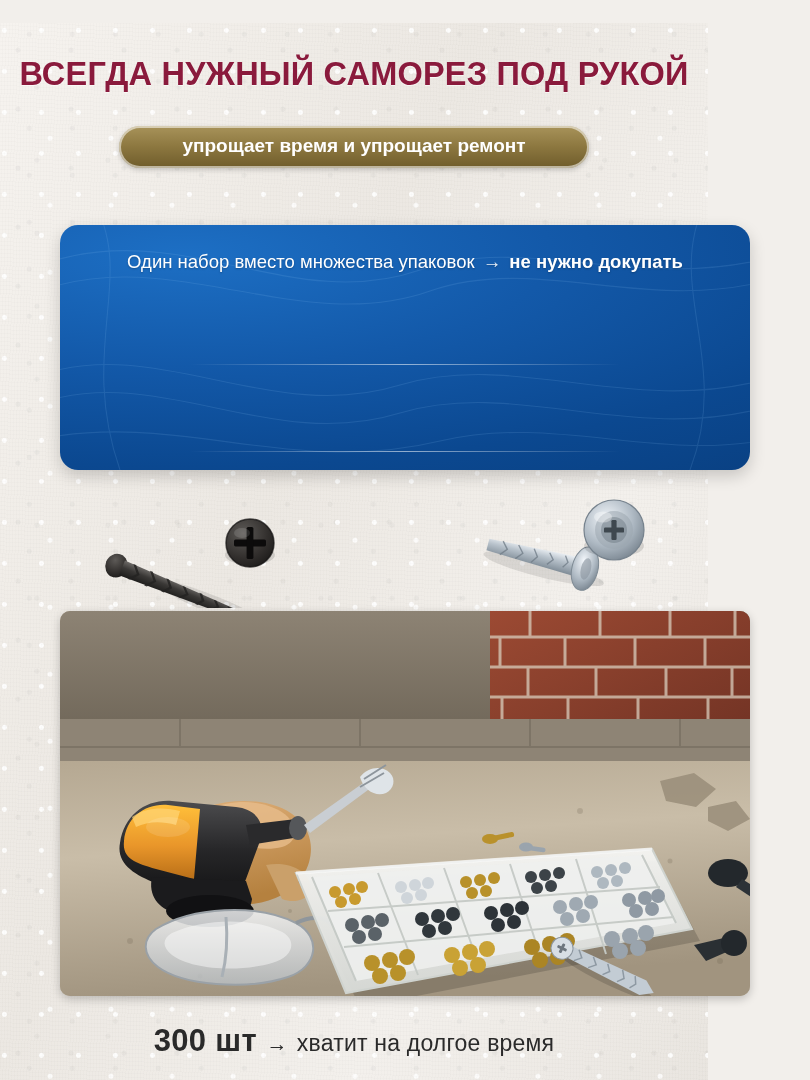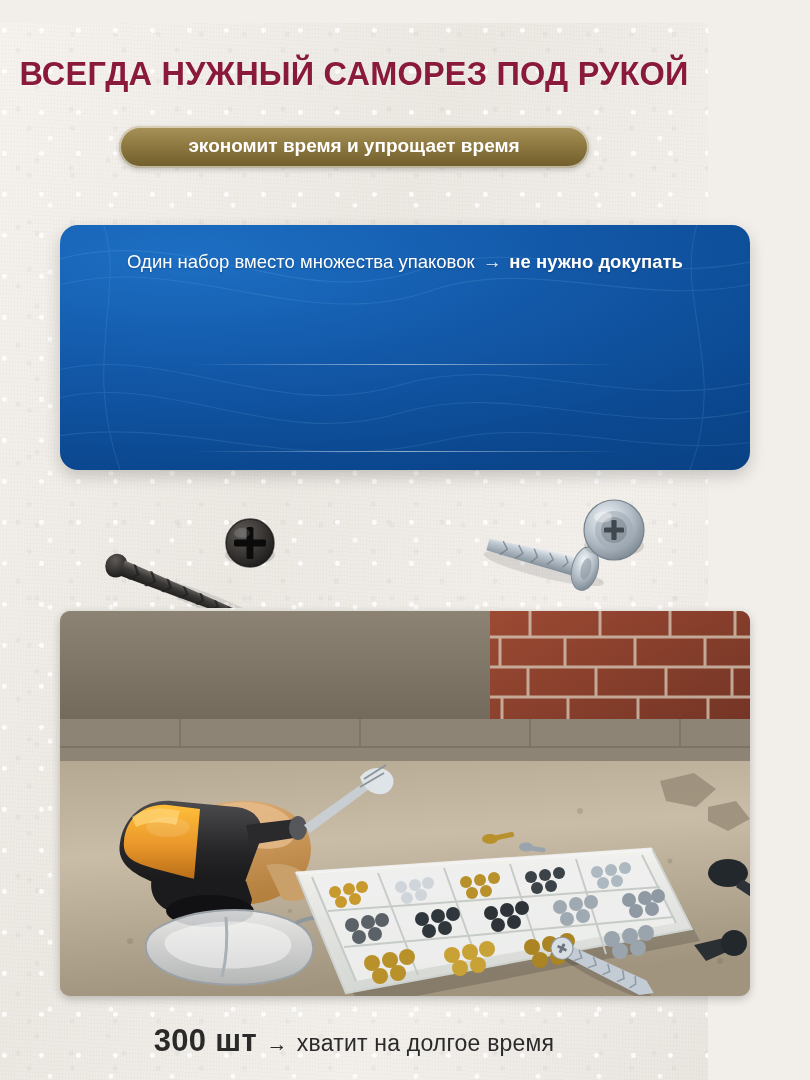--- a/index.html
+++ b/index.html
@@ -160,21 +160,21 @@
   .footer .arrow2 { font-size: 21px; padding: 0 5px; }
 </style>
 </head>
 <body>
 
 <div class="page">
 
   <div class="headline">ВСЕГДА НУЖНЫЙ САМОРЕЗ ПОД РУКОЙ</div>
 
   <div class="pill-wrap">
-    <div class="pill">экономит время и упрощает время</div>
+    <div class="pill">упрощает время и упрощает ремонт</div>
   </div>
 
   <div class="card">
     <svg class="swirls" viewBox="0 0 690 245" preserveAspectRatio="none">
       <g fill="none" stroke="#8fc6f5" stroke-width="1.1" opacity="0.5">
         <path d="M-20,40 C120,-10 230,90 360,45 C470,7 580,70 720,30"></path>
         <path d="M-20,66 C110,18 240,112 370,66 C480,28 590,92 720,52"></path>
         <path d="M-20,150 C100,110 210,200 340,160 C460,124 580,196 720,150"></path>
         <path d="M-20,178 C100,138 210,228 340,188 C460,152 580,224 720,178"></path>
         <path d="M-20,214 C120,186 230,252 380,216 C500,188 600,240 720,212"></path>

